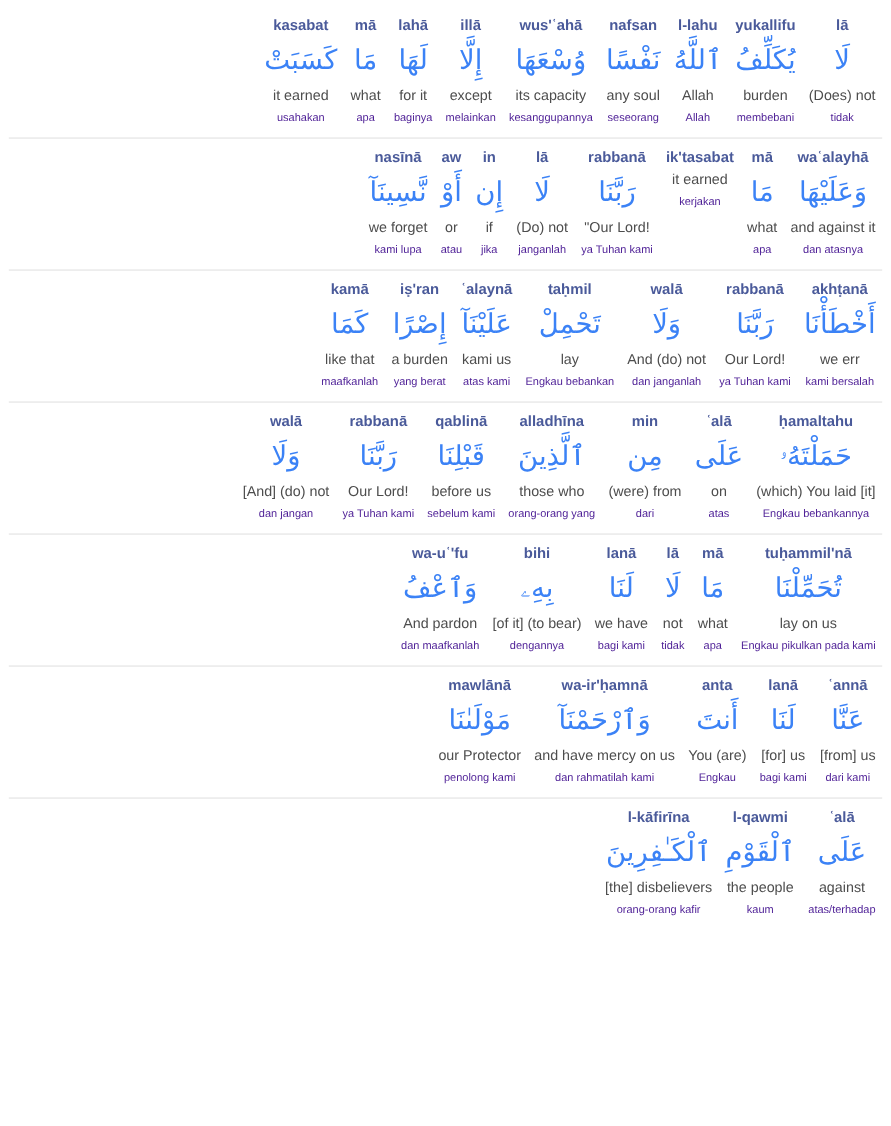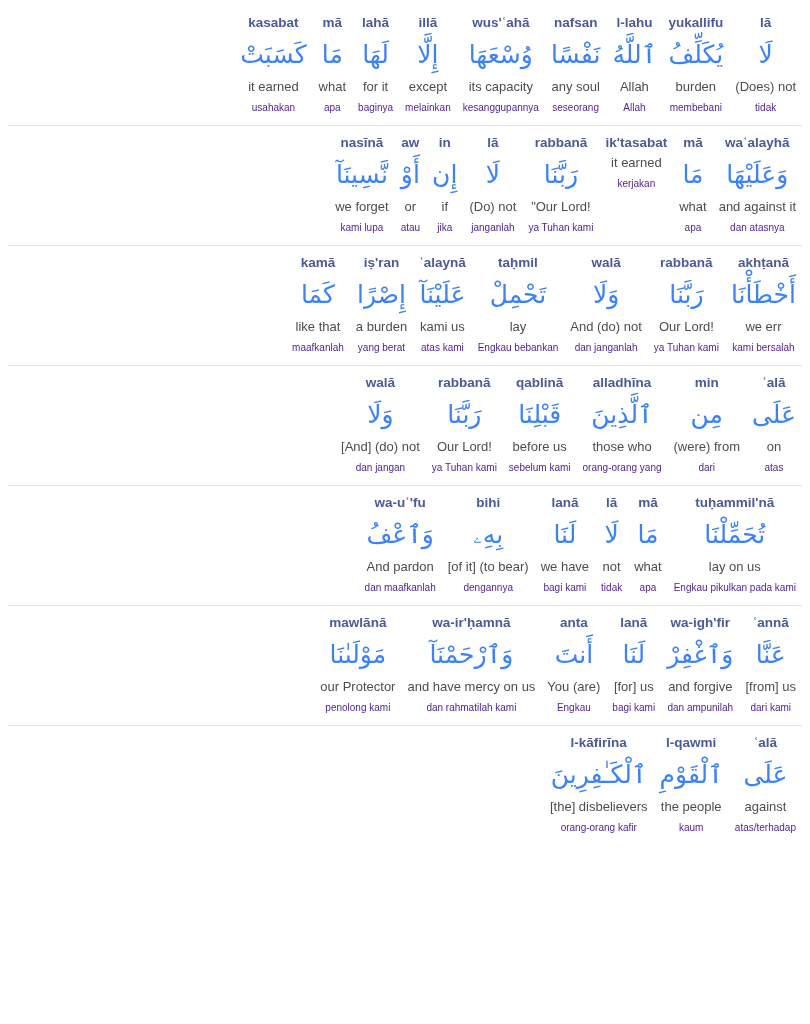--- a/index.html
+++ b/index.html
@@ -221,20 +221,26 @@
         </div>
         <div class="word">
           <div class="translit">kamā</div>
           <div class="arabic">كَمَا</div>
           <div class="english">like that</div>
           <div class="indo">maafkanlah</div>
         </div>
       </div>
       <div class="row">
         <div class="word">
+          <div class="translit">ḥamaltahu</div>
+          <div class="arabic">حَمَلْتَهُۥ</div>
+          <div class="english">(which) You laid [it]</div>
+          <div class="indo">Engkau bebankannya</div>
+        </div>
+        <div class="word">
           <div class="translit">ʿalā</div>
           <div class="arabic">عَلَى</div>
           <div class="english">on</div>
           <div class="indo">atas</div>
         </div>
         <div class="word">
           <div class="translit">min</div>
           <div class="arabic">مِن</div>
           <div class="english">(were) from</div>
           <div class="indo">dari</div>
@@ -303,26 +309,20 @@
         </div>
       </div>
       <div class="row">
         <div class="word">
           <div class="translit">ʿannā</div>
           <div class="arabic">عَنَّا</div>
           <div class="english">[from] us</div>
           <div class="indo">dari kami</div>
         </div>
         <div class="word">
-          <div class="translit">wa-igh'fir</div>
-          <div class="arabic">وَٱغْفِرْ</div>
-          <div class="english">and forgive</div>
-          <div class="indo">dan ampunilah</div>
-        </div>
-        <div class="word">
           <div class="translit">lanā</div>
           <div class="arabic">لَنَا</div>
           <div class="english">[for] us</div>
           <div class="indo">bagi kami</div>
         </div>
         <div class="word">
           <div class="translit">anta</div>
           <div class="arabic">أَنتَ</div>
           <div class="english">You (are)</div>
           <div class="indo">Engkau</div>

